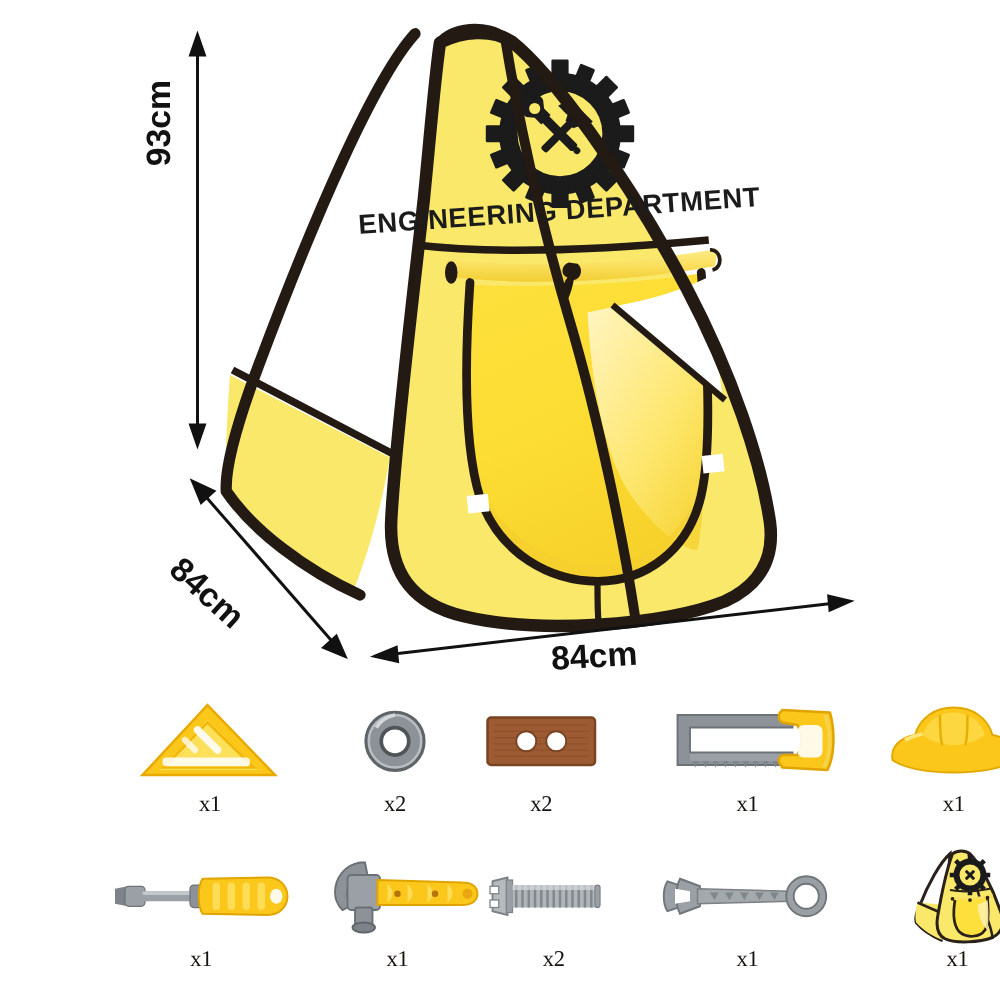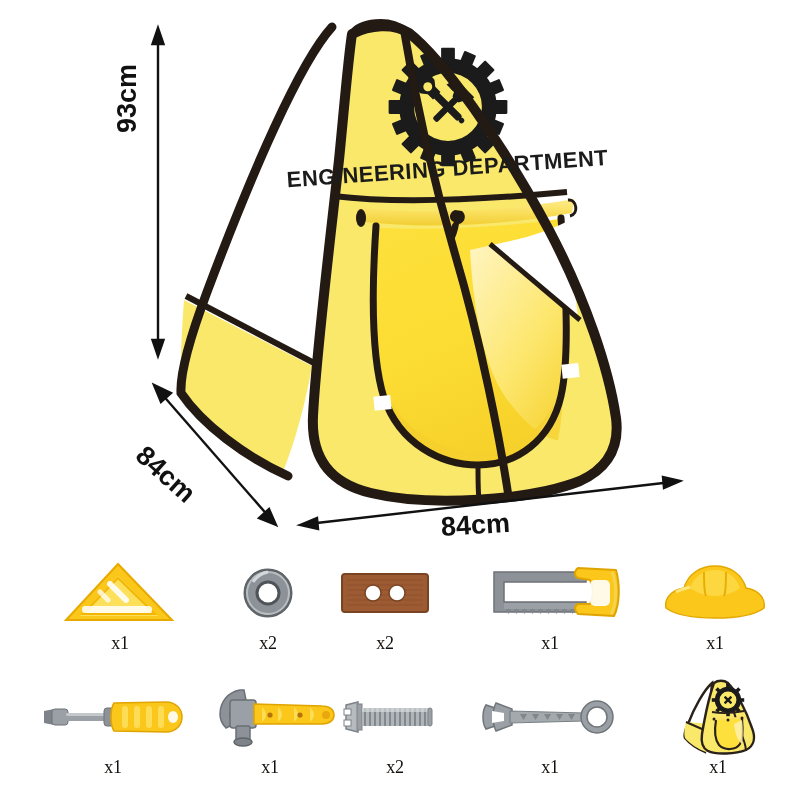--- a/index.html
+++ b/index.html
@@ -48,21 +48,21 @@
     left: 440px; top: 512px;
     font-size: 27px;
     transform: rotate(-3.5deg);
     transform-origin: left top;
   }
 
   
   #accessories {
     position: absolute;
     left: 0; top: 552px;
-    width: 800px; height: 248px;
+    width: 800px; height: 248px; padding-left: 48px;
   }
   .acc-row {
     position: relative;
     width: 800px; height: 112px;
   }
   #acc-row-0 { top: 2px; }
   #acc-row-1 { top: 14px; }
   .acc-cell {
     position: absolute;
     top: 0;

